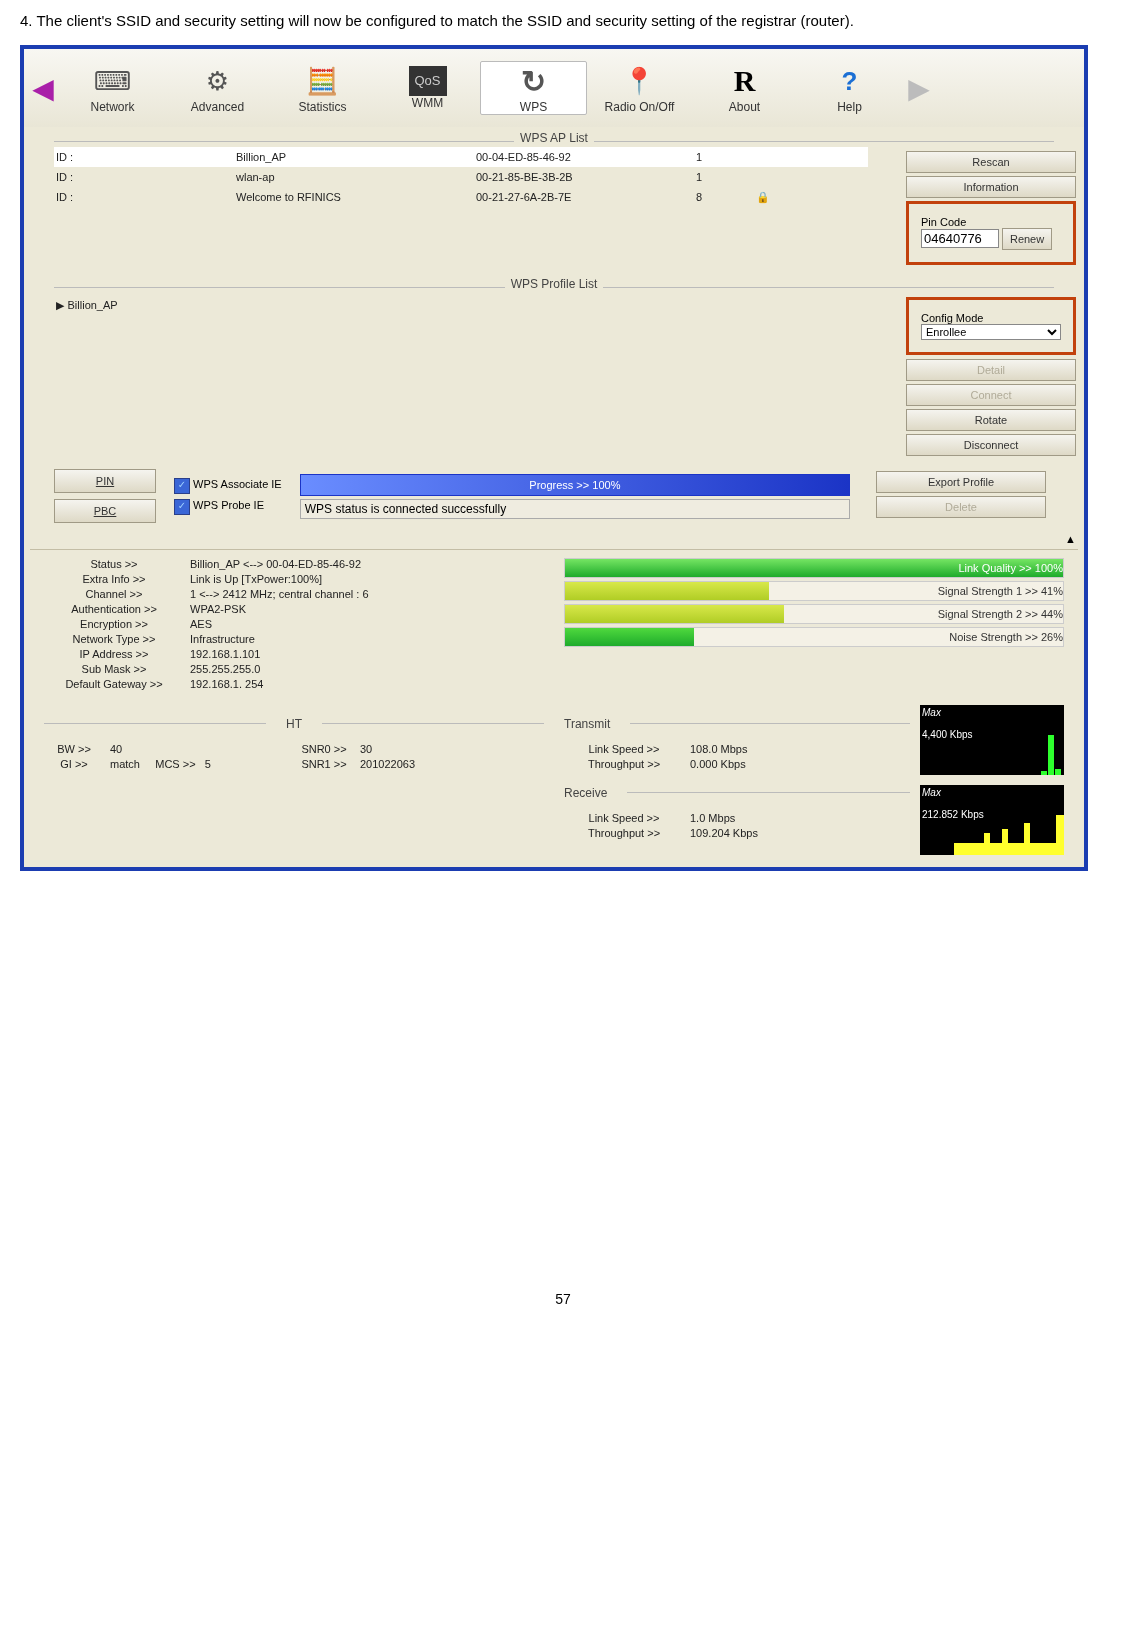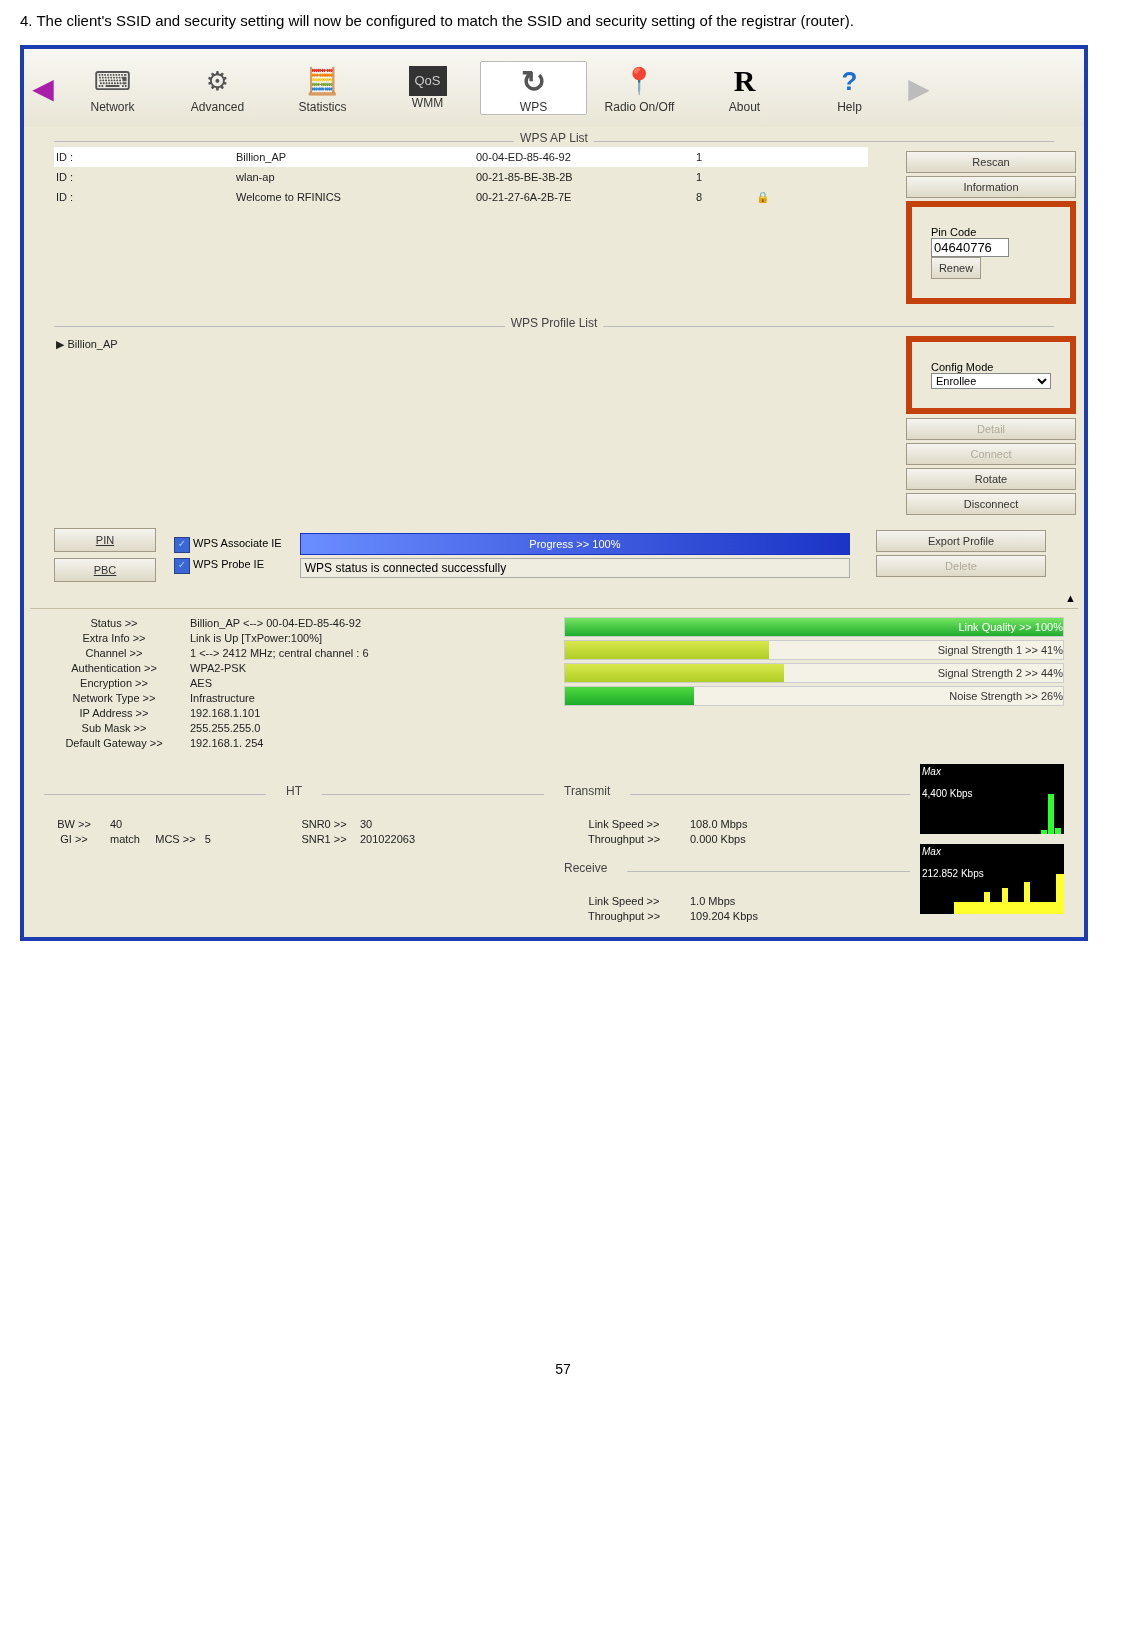--- a/index.html
+++ b/index.html
@@ -19,21 +19,21 @@
   .ap-list{flex:1;padding:0 30px}
   .ap-row{display:flex;padding:4px 2px;font-size:11px;color:#222}
   .ap-row.sel{background:#fff}
   .ap-row .c1{width:180px}
   .ap-row .c2{width:240px}
   .ap-row .c3{width:220px}
   .ap-row .c4{width:60px}
   .side{width:170px;padding:4px 8px}
   .btn{background:linear-gradient(#f5f4ef,#ded9c6);border:1px solid #a09a86;height:20px;line-height:20px;text-align:center;font-size:11px;color:#333;margin-bottom:3px;cursor:pointer}
   .btn.disabled{color:#b0ab98}
-  .group{border:6px solid #c2410c;padding:19px;margin-bottom:4px}
+  .group{border:3px solid #c2410c;padding:12px;margin-bottom:4px}
   .input{border:1px solid #888;background:#fff;font-size:13px;padding:1px 2px;width:72px}
   .select{border:1px solid #888;background:#fff;font-size:11px;width:100%}
   .profile-area{display:flex}
   .profile-list{flex:1;padding:4px 30px;min-height:110px}
   .profile-item{font-size:11px;color:#222;padding:2px}
   .wps-controls{display:flex;align-items:center;padding:6px 30px;gap:18px}
   .wps-btn{background:linear-gradient(#f5f4ef,#ded9c6);border:1px solid #a09a86;width:100px;height:22px;line-height:22px;text-align:center;text-decoration:underline;color:#333}
   .chk{width:14px;height:14px;background:#3a66d6;border:1px solid #2a3f8a;display:inline-block;color:#9fd1ff;font-size:10px;text-align:center;line-height:12px}
   .prog-wrap{flex:1}
   .prog-bar{height:20px;background:linear-gradient(90deg,#6a8dff,#1b34c6);color:#fff;text-align:center;line-height:20px;font-size:11px;border:1px solid #1b34c6}
@@ -48,21 +48,21 @@
   .bar-row{height:18px;line-height:18px;border:1px solid #ccc;margin-bottom:3px;font-size:11px;text-align:right;position:relative;background:#f4f1e6}
   .bar-fill{position:absolute;left:0;top:0;bottom:0}
   .bar-text{position:relative}
   .lq .bar-fill{background:linear-gradient(#75e563,#1eab2b);width:100%}
   .s1 .bar-fill{background:linear-gradient(#d8e84a,#b0cd25);width:41%}
   .s2 .bar-fill{background:linear-gradient(#d8e84a,#b0cd25);width:44%}
   .ns .bar-fill{background:linear-gradient(#4fd93e,#1eab2b);width:26%}
   .lq,.s1,.s2{color:#fff}
   .lower{display:flex;padding:4px 20px 12px 20px;gap:20px}
   .lower-left{flex:1}
-  .ht-header{display:flex;align-items:center;gap:20px;margin:20px 0}
+  .ht-header{display:flex;gap:20px;margin:12px 0}
   .ht-grid{display:flex;flex-wrap:wrap}
   .ht-grid .kv{width:50%}
   .ht-grid .k{width:60px}
   .lower-right{flex:1;display:flex;gap:10px}
   .tr-block{flex:1}
   .graph{width:140px;height:66px;background:#000;color:#fff;font-size:10px;padding:2px;position:relative}
   .graph .max{font-style:italic}
   .graph-tx svg, .graph-rx svg{position:absolute;right:0;bottom:0}
   .footer{text-align:center;font-size:14px;margin-top:420px}
 </style>

